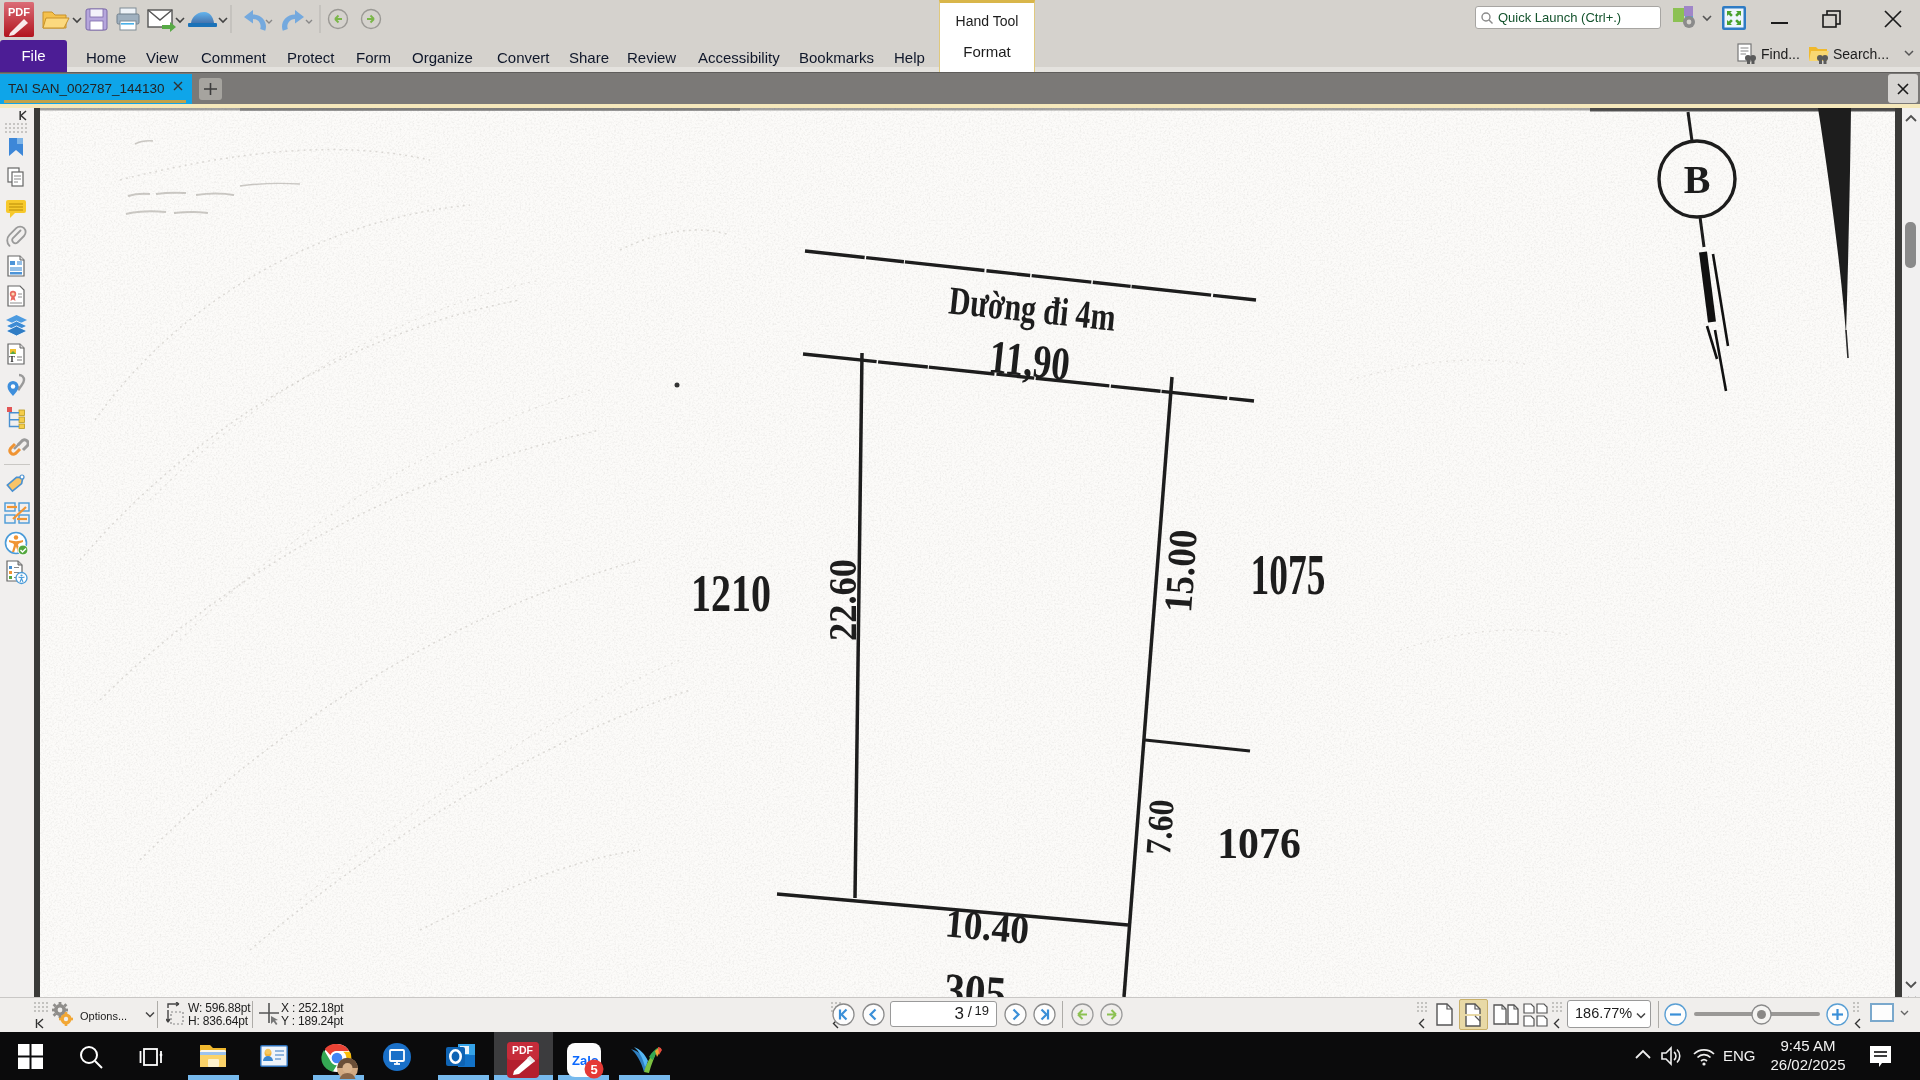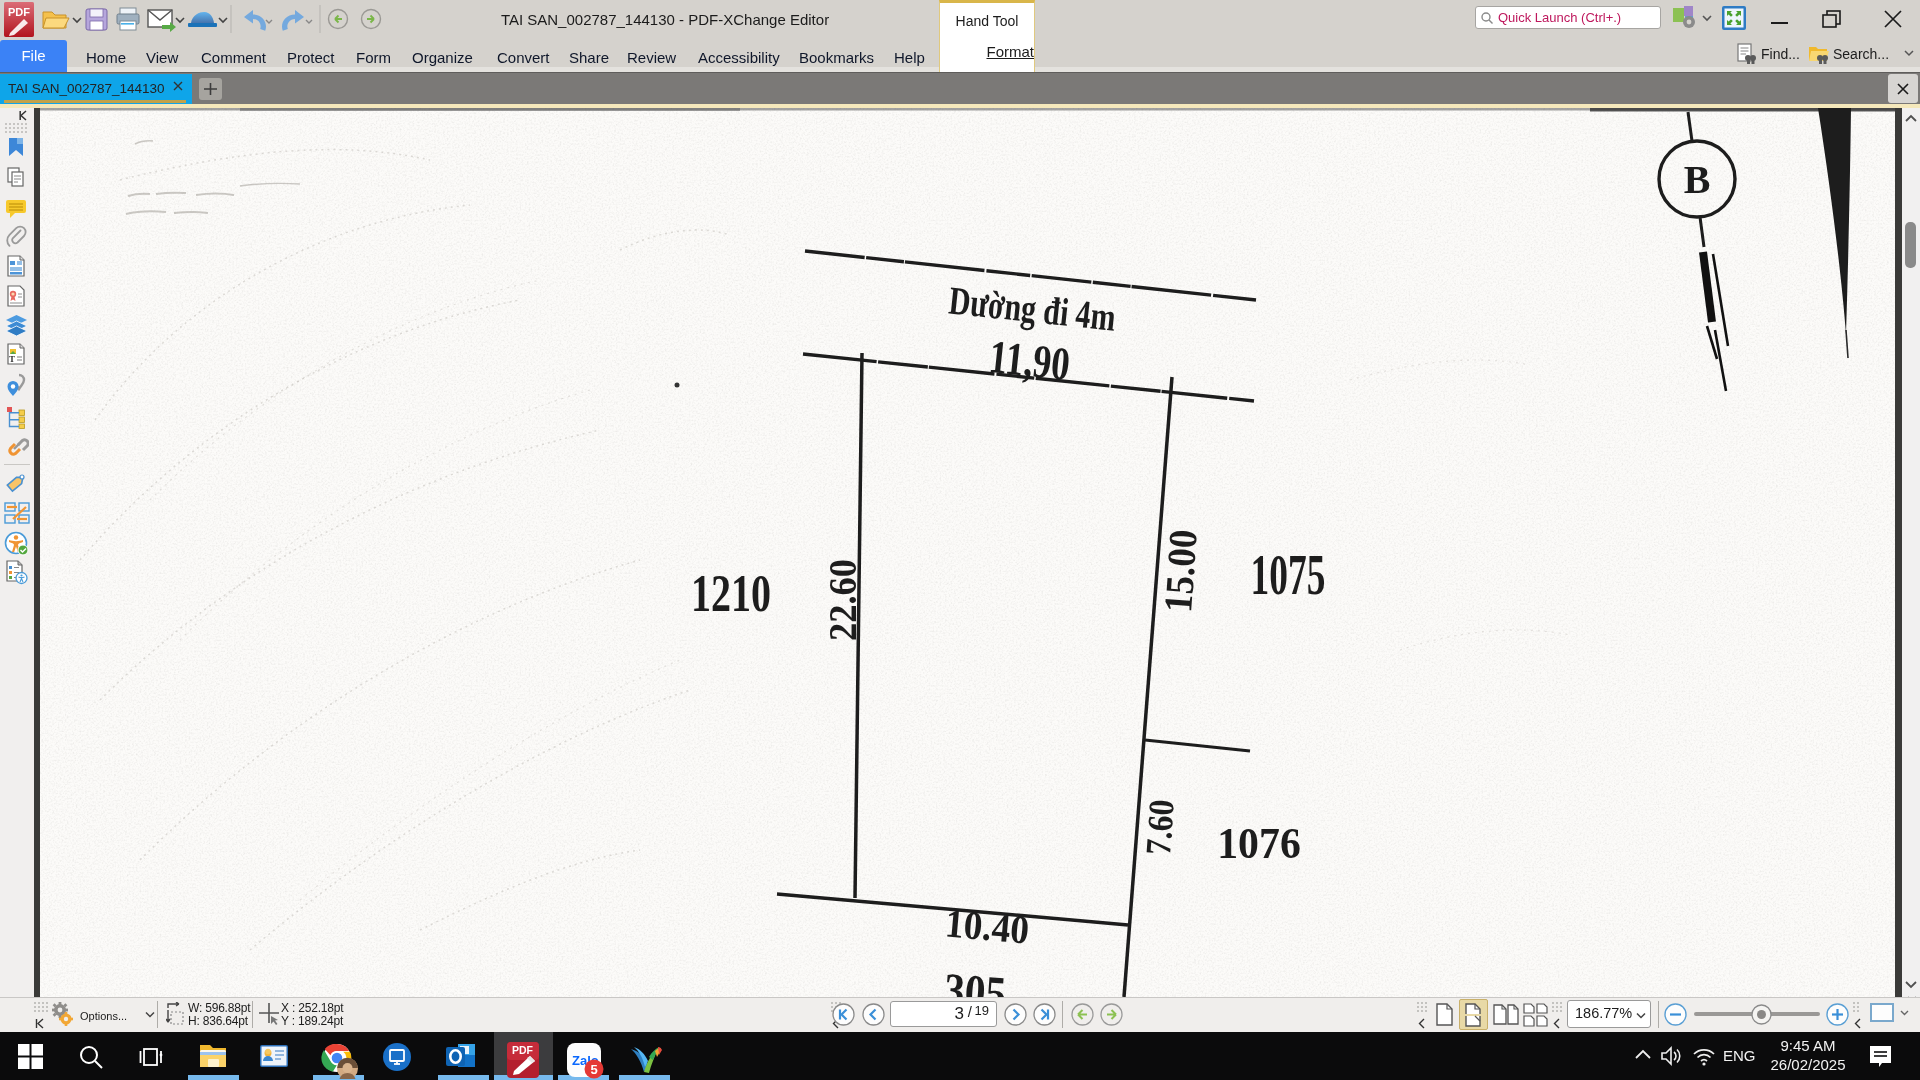--- a/index.html
+++ b/index.html
@@ -91,33 +91,32 @@
     <circle cx="338" cy="19" r="9.5" fill="none" stroke="#9a9894" stroke-width="1.4"></circle>
     <path d="M342 19 h-7 m0 0 l3.5 -3.5 m-3.5 3.5 l3.5 3.5" stroke="#7ab648" stroke-width="1.8" fill="none"></path>
   </g>
 
   <g>
     <circle cx="371" cy="19" r="9.5" fill="none" stroke="#9a9894" stroke-width="1.4"></circle>
     <path d="M367 19 h7 m0 0 l-3.5 -3.5 m3.5 3.5 l-3.5 3.5" stroke="#7ab648" stroke-width="1.8" fill="none"></path>
   </g>
 </svg>
 
-<div class="abs" style="left:400px;top:0;width:530px;height:40px;line-height:40px;text-align:center;font-size:15px;color:#1b1b1b;">TAI SAN_002787_144130 - PDF-XChange Editor</div>
 
 <div class="abs" style="left:939px;top:0;width:96px;height:72px;background:#ffffff;border-top:3px solid #d9b64a;border-left:1px solid #e0c97e;border-right:1px solid #e0c97e;box-sizing:border-box;">
   <div style="text-align:center;font-size:14px;color:#1c1c1c;margin-top:10px;">Hand Tool</div>
-  <div style="text-align:right;font-size:15px;color:#1c1c1c;margin-top:14px;text-decoration:underline;">Format</div>
+  <div style="text-align:center;font-size:15px;color:#1c1c1c;margin-top:14px;">Format</div>
 </div>
 
 <div class="abs" style="left:1475px;top:6px;width:186px;height:23px;background:#fff;border:1px solid #a7a5a2;border-radius:3px;box-sizing:border-box;">
   <svg class="icon" style="left:4px;top:4px" width="14" height="14" viewBox="0 0 14 14">
         <circle cx="6" cy="6" r="4" fill="none" stroke="#8a8a8a" stroke-width="1.4"></circle>
         <line x1="9" y1="9" x2="12.5" y2="12.5" stroke="#8a8a8a" stroke-width="1.4"></line>
       </svg>
-  <div style="position:absolute;left:22px;top:0;height:21px;line-height:21px;font-size:13px;color:#be185d;">Quick Launch (Ctrl+.)</div>
+  <div style="position:absolute;left:22px;top:0;height:21px;line-height:21px;font-size:13px;color:#14532d;">Quick Launch (Ctrl+.)</div>
 </div>
 
 <svg class="icon" style="left:1672px;top:5px" width="42" height="26" viewBox="0 0 42 26">
   <rect x="1" y="3" width="11" height="14" fill="#8cc153"></rect>
   <rect x="12" y="1" width="9" height="10" fill="#9f86c8"></rect>
   <rect x="13" y="11" width="8" height="8" fill="#5d9fd4"></rect>
   <circle cx="17" cy="17" r="6" fill="#8b8b8b"></circle>
   <circle cx="17" cy="17" r="2.4" fill="#d5d2cd"></circle>
   <path d="M31 11 l4 4 l4 -4" fill="none" stroke="#555" stroke-width="1.6"></path>
 </svg>
@@ -135,21 +134,21 @@
 
 <svg class="icon" style="left:1820px;top:8px" width="25" height="22" viewBox="0 0 25 22">
   <rect x="7" y="3" width="13" height="13" fill="none" stroke="#1b1b1b" stroke-width="1.6"></rect>
   <rect x="3" y="7" width="13" height="12" fill="#d5d2cd" stroke="#1b1b1b" stroke-width="1.6"></rect>
 </svg>
 
 <svg class="icon" style="left:1883px;top:9px" width="20" height="20" viewBox="0 0 20 20">
   <path d="M2 2 L18 18 M18 2 L2 18" stroke="#1b1b1b" stroke-width="1.7"></path>
 </svg>
 
-<div class="abs" style="left:0;top:40px;width:67px;height:32px;background:#3b82f6;border-radius:3px 3px 0 0;color:#fff;text-align:center;line-height:32px;font-size:15px;">File</div>
+<div class="abs" style="left:0;top:40px;width:67px;height:32px;background:#4c1d95;border-radius:3px 3px 0 0;color:#fff;text-align:center;line-height:32px;font-size:15px;">File</div>
 
 <div class="menuitem" style="left:86px;">Home</div>
 <div class="menuitem" style="left:146px;">View</div>
 <div class="menuitem" style="left:201px;">Comment</div>
 <div class="menuitem" style="left:287px;">Protect</div>
 <div class="menuitem" style="left:356px;">Form</div>
 <div class="menuitem" style="left:412px;">Organize</div>
 <div class="menuitem" style="left:497px;">Convert</div>
 <div class="menuitem" style="left:569px;">Share</div>
 <div class="menuitem" style="left:627px;">Review</div>

